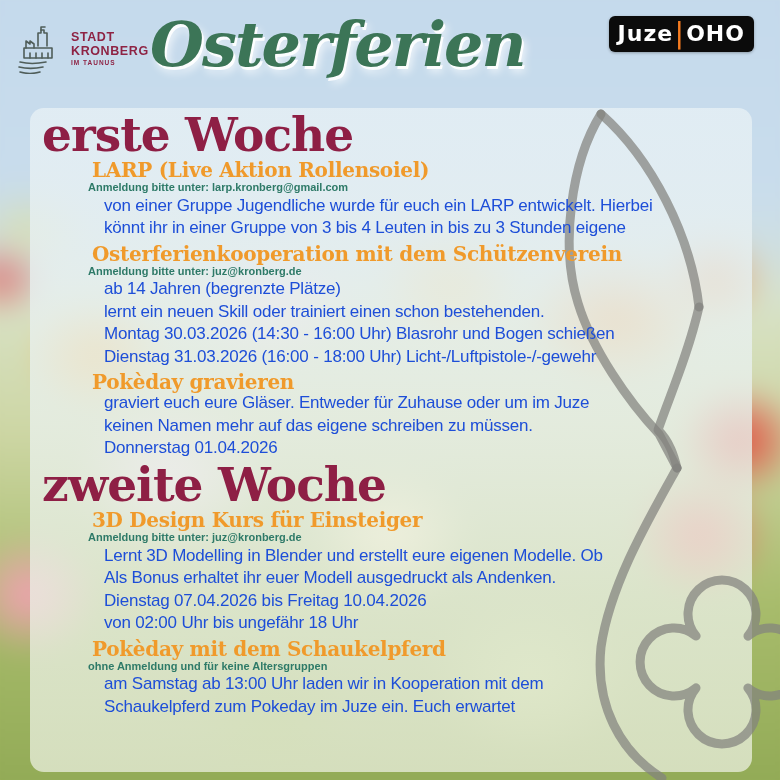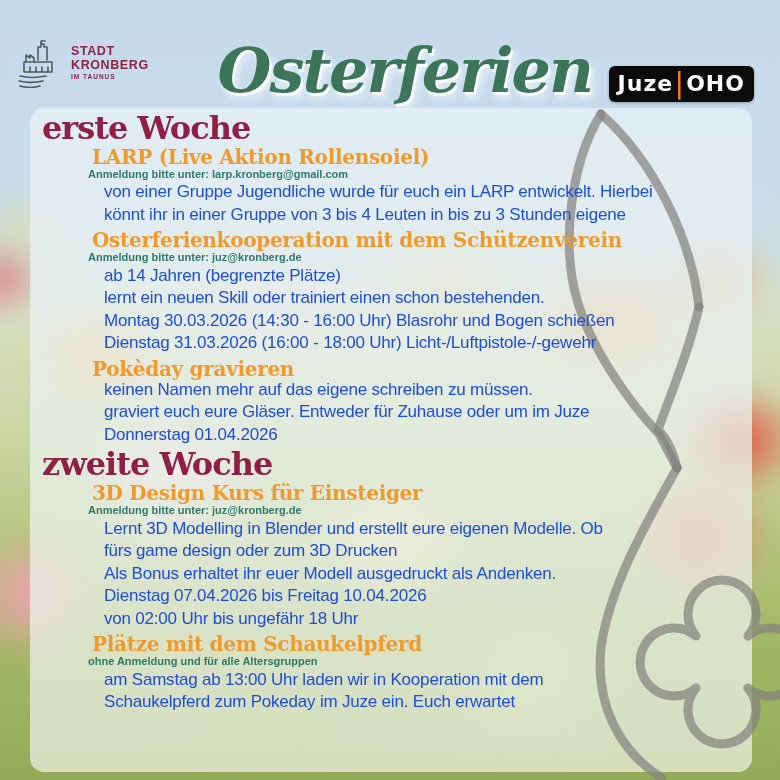--- a/index.html
+++ b/index.html
@@ -26,37 +26,37 @@
       linear-gradient(180deg,#c7dbea 0%,#cfe0e8 25%,#d9e3c9 38%,#cdd6a4 55%,#a8bc6c 75%,#8fa853 100%);
   }
   
   .panel{position:absolute;left:30px;top:108px;width:722px;height:664px;z-index:1;
     background:linear-gradient(180deg,rgba(230,240,245,.82),rgba(238,242,228,.72));
     border-radius:14px;box-sizing:border-box;padding:8px 18px 0 12px;}
   
   .bunny{position:absolute;left:0;top:0;z-index:2;pointer-events:none;}
   .bunny path{fill:none;stroke:rgba(130,130,126,.72);stroke-width:9;stroke-linecap:round;stroke-linejoin:round;}
   
-  .header{position:absolute;left:0;top:14px;width:780px;height:108px;z-index:3;}
+  .header{position:absolute;left:0;top:0;width:780px;height:108px;z-index:3;}
   .city-logo{position:absolute;left:16px;top:24px;display:flex;align-items:center;gap:7px;}
   .city-text{display:flex;flex-direction:column;line-height:1.08;}
   .city-line{font-weight:bold;font-size:12.5px;letter-spacing:.6px;color:#8e2344;}
   .city-sub{font-size:6.5px;letter-spacing:1px;color:#8e2344;font-weight:bold;margin-top:1px;}
-  .title{position:absolute;left:150px;top:8px;width:430px;margin:12px;text-align:right;
+  .title{position:absolute;left:150px;top:8px;width:430px;margin:0;text-align:left;
     font-family:"DejaVu Serif",serif;font-style:italic;font-weight:bold;font-size:62px;
     color:#3c7557;letter-spacing:-2px;
     text-shadow:2px 3px 0 rgba(255,255,255,.9),4px 6px 8px rgba(255,255,255,.7);}
   .juze-logo{position:absolute;right:26px;top:16px;background:#0b0b0b;border-radius:6px;
-    padding:7px 9px;display:flex;align-items:center;box-shadow:0 1px 3px rgba(0,0,0,.3);margin-top:36px;}
+    padding:7px 9px;display:flex;align-items:center;box-shadow:0 1px 3px rgba(0,0,0,.3);}
   .juze-logo span{font-family:"DejaVu Sans",sans-serif;font-weight:bold;font-size:22px;
     color:#ffffff;letter-spacing:1px;line-height:1;}
   .juze-bar{color:#f47b20 !important;margin:0 2px;transform:scaleY(1.25);display:inline-block;}
   
   .week-title{margin:4px 0 0 12px;font-family:"DejaVu Serif",serif;font-weight:bold;
-    font-size:32px;line-height:.9;color:#8e1f45;letter-spacing:-1px;}
+    font-size:47px;line-height:.9;color:#8e1f45;letter-spacing:-1px;}
   .event{margin:0;padding-left:28px;}
   .event-name{margin:4px 0 0 34px;font-family:"DejaVu Serif",serif;font-weight:bold;
     font-size:20px;line-height:1;color:#f09a2b;letter-spacing:-.3px;}
   .event-reg{margin:2px 0 1px 30px;font-weight:bold;font-size:11px;line-height:1.05;color:#2e7a68;}
   .event-line{margin:0 0 0 46px;font-size:17px;line-height:22.5px;color:#1d4ed8;white-space:nowrap;letter-spacing:-.2px;}
   .content{position:relative;z-index:3;}
 </style>
 </head>
 <body>
 
@@ -116,39 +116,38 @@
       <h3 class="event-name">Osterferienkooperation mit dem Schützenverein</h3>
       <div class="event-reg">Anmeldung bitte unter: juz@kronberg.de</div>
       <div class="event-line">ab 14 Jahren (begrenzte Plätze)</div>
       <div class="event-line">lernt ein neuen Skill oder trainiert einen schon bestehenden.</div>
       <div class="event-line">Montag 30.03.2026 (14:30 - 16:00 Uhr) Blasrohr und Bogen schießen</div>
       <div class="event-line">Dienstag 31.03.2026 (16:00 - 18:00 Uhr) Licht-/Luftpistole-/-gewehr</div>
     </section>
 
     <section class="event">
       <h3 class="event-name">Pokèday gravieren</h3>
+      <div class="event-line">graviert euch eure Gläser. Entweder für Zuhause oder um im Juze</div>
       <div class="event-line">keinen Namen mehr auf das eigene schreiben zu müssen.</div>
-      <div class="event-line">graviert euch eure Gläser. Entweder für Zuhause oder um im Juze</div>
       <div class="event-line">Donnerstag 01.04.2026</div>
     </section>
 
     <h2 class="week-title">zweite Woche</h2>
 
     <section class="event">
       <h3 class="event-name">3D Design Kurs für Einsteiger</h3>
       <div class="event-reg">Anmeldung bitte unter: juz@kronberg.de</div>
       <div class="event-line">Lernt 3D Modelling in Blender und erstellt eure eigenen Modelle. Ob</div>
-      <div class="event-line">fürs game design oder zum 3D Drucken</div>
       <div class="event-line">Als Bonus erhaltet ihr euer Modell ausgedruckt als Andenken.</div>
       <div class="event-line">Dienstag 07.04.2026 bis Freitag 10.04.2026</div>
       <div class="event-line">von 02:00 Uhr bis ungefähr 18 Uhr</div>
     </section>
 
     <section class="event">
-      <h3 class="event-name">Plätze mit dem Schaukelpferd</h3>
-      <div class="event-reg">ohne Anmeldung und für alle Altersgruppen</div>
+      <h3 class="event-name">Pokèday mit dem Schaukelpferd</h3>
+      <div class="event-reg">ohne Anmeldung und für keine Altersgruppen</div>
       <div class="event-line">am Samstag ab 13:00 Uhr laden wir in Kooperation mit dem</div>
       <div class="event-line">Schaukelpferd zum Pokeday im Juze ein. Euch erwartet</div>
 
     </section>
 
   </div>
 </div>
 
 </body></html>

